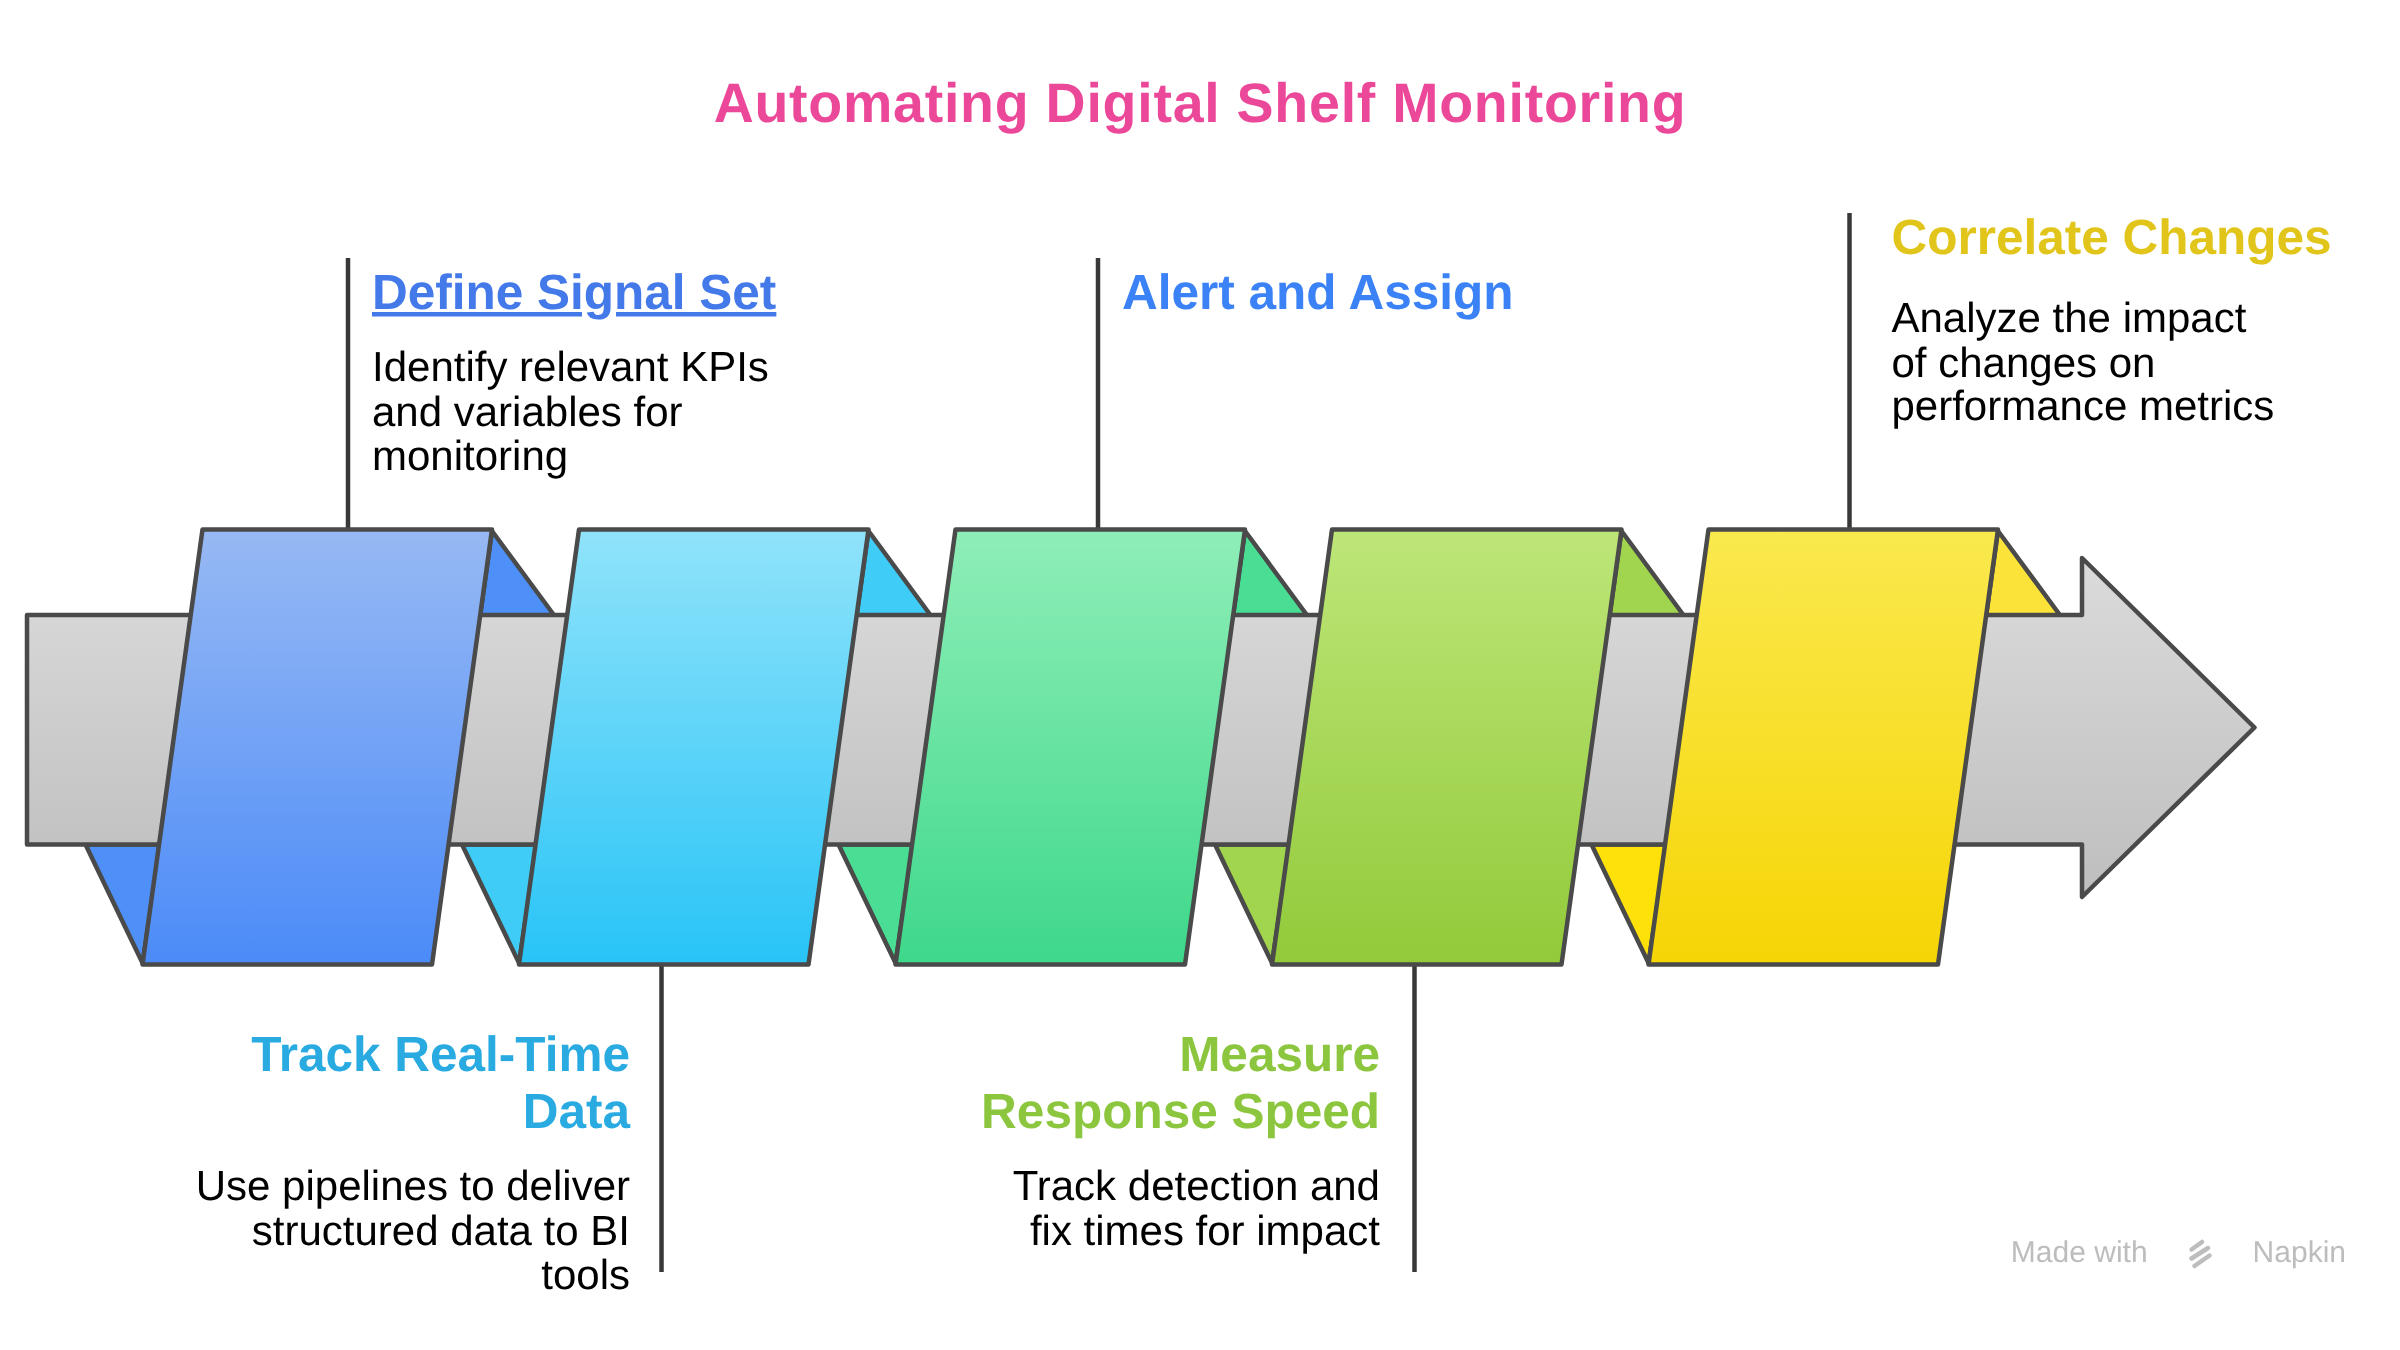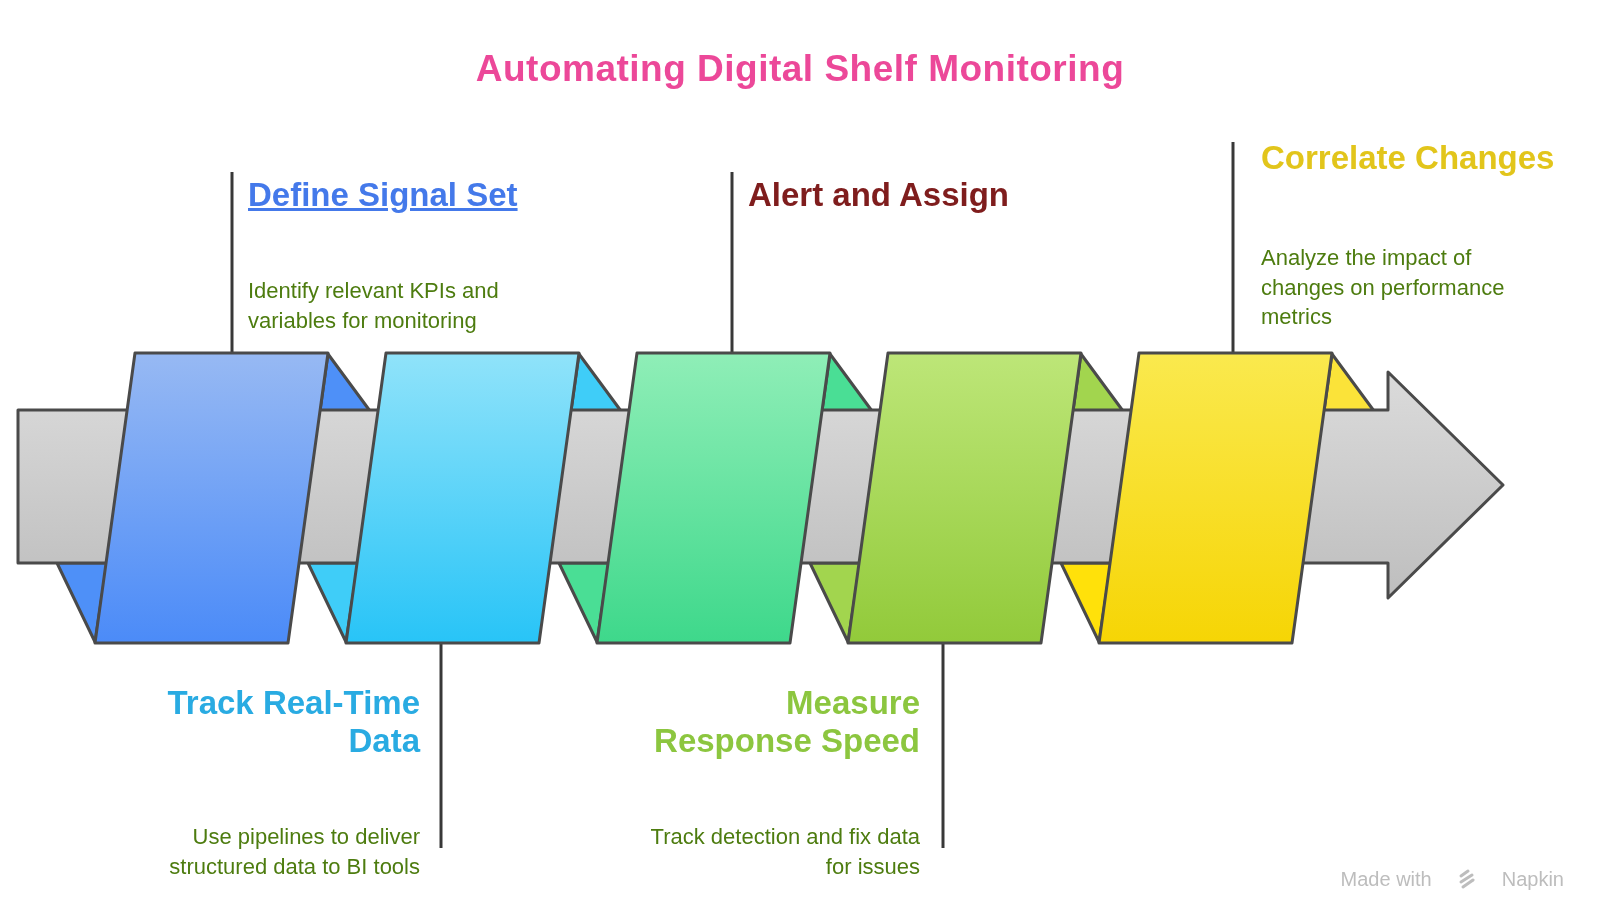--- a/index.html
+++ b/index.html
@@ -9,31 +9,31 @@
   }
   .diagram-title{
     position:absolute;left:0;top:48px;width:1600px;text-align:center;
     font-size:37px;font-weight:bold;color:#ec4899;letter-spacing:0.5px;
   }
   .svg-layer{position:absolute;left:0;top:0;}
   .step-title{
     position:absolute;font-size:33px;font-weight:bold;line-height:38px;
   }
   .step-desc{
-    position:absolute;font-size:22px;line-height:29.5px;color:#4d7c0f;margin-top:46px;
+    position:absolute;font-size:28px;line-height:29.5px;color:#000000;
   }
   .accent-blue{color:#4479ea;text-decoration:underline;}
   .accent-cyan{color:#29abe2;}
-  .accent-green{color:#7f1d1d;}
+  .accent-green{color:#3b82f6;}
   .accent-lime{color:#8cc63f;}
   .accent-gold{color:#e2c51b;}
   .align-right{text-align:right;}
   .watermark{
-    position:absolute;right:36px;top:824px;display:flex;align-items:flex-start;gap:24px;
-    font-size:20px;color:#bdbdbd;margin-top:44px;
+    position:absolute;right:36px;top:824px;display:flex;align-items:flex-end;gap:24px;
+    font-size:20px;color:#bdbdbd;
   }
   .watermark .napkin-icon{display:inline-block;width:22px;height:22px;}
 </style>
 </head>
 <body>
 
 <div class="page">
 
   <div class="diagram-title">Automating Digital Shelf Monitoring</div>
 
@@ -102,21 +102,21 @@
 
   <div class="step-title accent-green" style="left:748px;top:176px;width:340px;">Alert and Assign</div>
 
   <div class="step-title accent-gold" style="left:1261px;top:139px;width:330px;">Correlate Changes</div>
   <div class="step-desc" style="left:1261px;top:197px;width:265px;">Analyze the impact of changes on performance metrics</div>
 
   <div class="step-title accent-cyan align-right" style="left:120px;top:684px;width:300px;">Track Real-Time Data</div>
   <div class="step-desc align-right" style="left:110px;top:776px;width:310px;">Use pipelines to deliver structured data to BI tools</div>
 
   <div class="step-title accent-lime align-right" style="left:620px;top:684px;width:300px;">Measure Response Speed</div>
-  <div class="step-desc align-right" style="left:650px;top:776px;width:270px;">Track detection and fix data for issues</div>
+  <div class="step-desc align-right" style="left:650px;top:776px;width:270px;">Track detection and fix times for impact</div>
 
   <div class="watermark">
     <span>Made with</span>
     <span class="napkin-icon">
       <svg width="22" height="22" viewBox="0 0 22 22">
         <g stroke="#bdbdbd" stroke-width="3" stroke-linecap="round">
           <line x1="5" y1="8" x2="12" y2="3"></line>
           <line x1="5" y1="14" x2="16" y2="7"></line>
           <line x1="7" y1="19" x2="17" y2="12"></line>
         </g>

